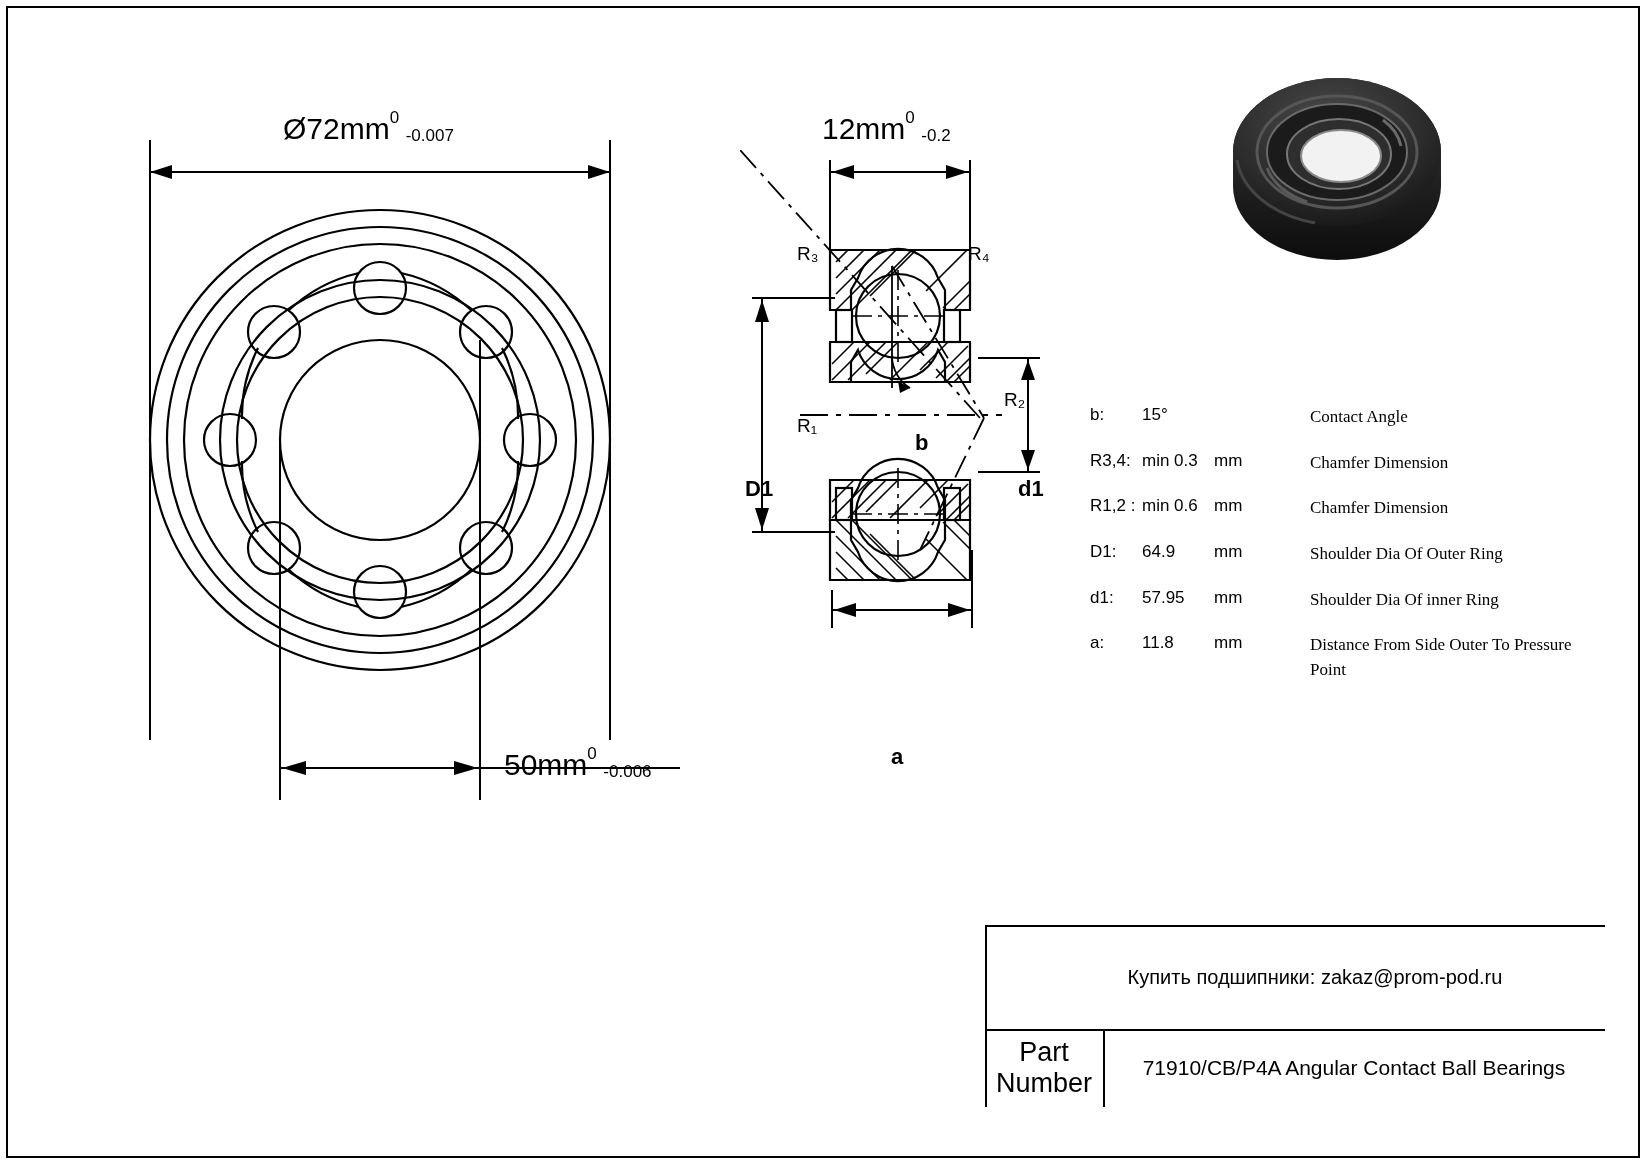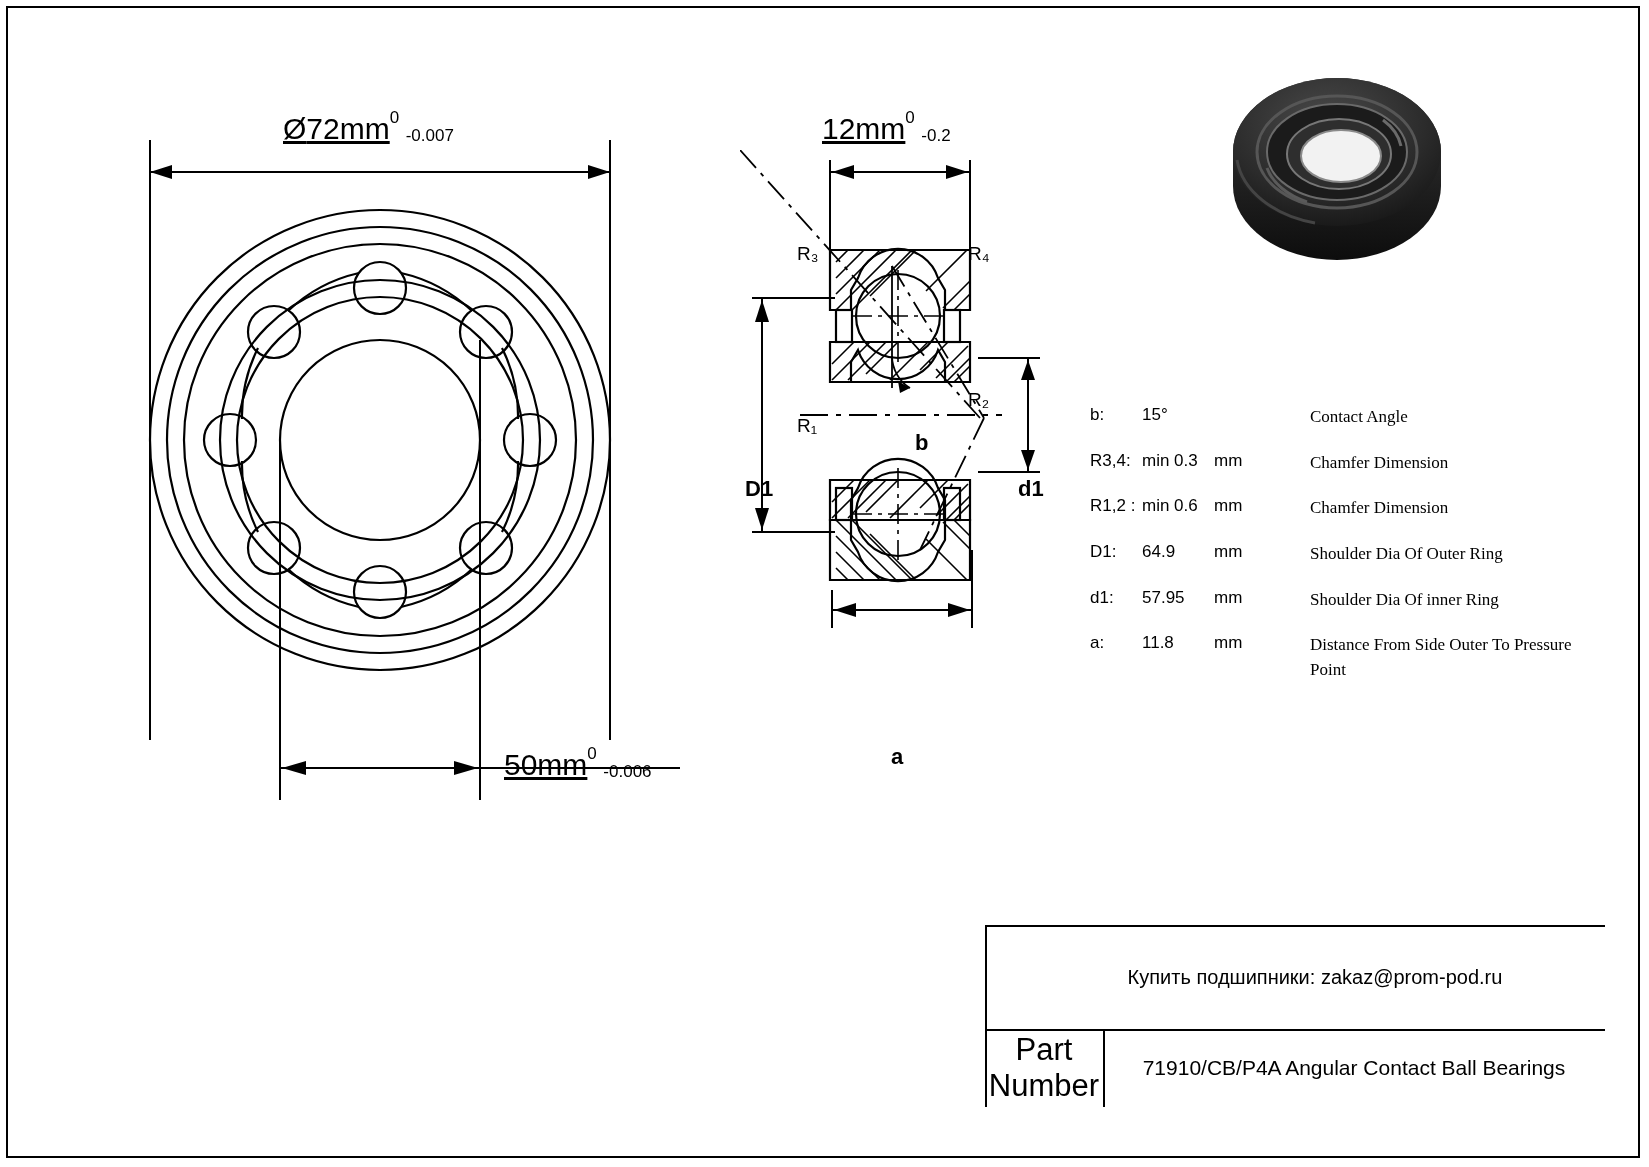--- a/index.html
+++ b/index.html
@@ -14,41 +14,41 @@
   .frame {
     position:absolute; left:6px; top:6px;
     width:1634px; height:1152px;
     border:2px solid #000;
     box-sizing:border-box;
   }
   .abs { position:absolute; }
   svg { display:block; }
 
   
-  .dimtext { font-size:30px; letter-spacing:0px; white-space:nowrap;text-decoration:underline; }
+  .dimtext { font-size:30px; letter-spacing:0px; white-space:nowrap; }
   .tolbox { display:inline-block; vertical-align:middle; position:relative; width:54px; height:34px; }
   .tolbox .t { position:absolute; left:0; top:-6px; font-size:17px; }
   .tolbox .b { position:absolute; left:16px; top:12px; font-size:17px; }
 
   .lbl { font-size:22px; font-weight:bold; }
   .lbl-sm { font-size:19px; }
 
   
   .spec { position:absolute; left:1090px; top:405px; width:520px; }
   .spec-row { display:flex; align-items:flex-start; margin-bottom:21px; font-size:17px; }
   .spec-key { width:52px; flex:none; }
   .spec-val { width:72px; flex:none; text-align:left; }
   .spec-unit { width:96px; flex:none; }
   .spec-desc { flex:1; line-height:1.45;font-family:Liberation Serif, serif; }
 
   
   .titleblock { position:absolute; left:985px; top:925px; width:620px; height:182px; }
   .tb-line { position:absolute; background:#000; }
   .tb-email { position:absolute; left:0; top:0; width:620px; height:104px; display:flex; align-items:center; justify-content:center; font-size:20px;padding-left:20px; }
-  .tb-partlabel { position:absolute; left:0px; top:104px; width:118px; height:78px; display:flex; align-items:center; justify-content:center; font-size:31px; line-height:1.15; text-align:center; }
+  .tb-partlabel { position:absolute; left:0px; top:104px; width:118px; height:78px; display:flex; align-items:center; justify-content:center; font-size:27px; line-height:1.15; text-align:center; }
   .tb-partval { position:absolute; left:118px; top:104px; width:502px; height:78px; display:flex; align-items:center; justify-content:center; font-size:21px; }
 </style>
 </head>
 <body>
 
 <div class="frame"></div>
 
 <div class="abs" style="left:120px; top:100px;">
   <svg width="560" height="730" viewBox="0 0 560 730">
 
@@ -240,21 +240,21 @@
   </svg>
 </div>
 
 <div class="abs dimtext" style="left:822px; top:112px;">
   <span>12mm</span><span class="tolbox"><span class="t">0</span><span class="b">-0.2</span></span>
 </div>
 
 <div class="abs lbl-sm" style="left:797px; top:243px;">R₃</div>
 <div class="abs lbl-sm" style="left:968px; top:243px;">R₄</div>
 <div class="abs lbl-sm" style="left:797px; top:389px;margin-top:26px;">R₁</div>
-<div class="abs lbl-sm" style="left:968px; top:389px;text-align:center;">R₂</div>
+<div class="abs lbl-sm" style="left:1004px; top:389px;text-align:center;">R₂</div>
 <div class="abs lbl" style="left:745px; top:476px;">D1</div>
 <div class="abs lbl" style="left:1018px; top:476px;">d1</div>
 <div class="abs lbl" style="left:915px; top:430px;">b</div>
 <div class="abs lbl" style="left:891px; top:744px;">a</div>
 
 <div class="abs" style="left:1215px; top:60px;">
   <svg width="250" height="230" viewBox="0 0 250 230">
     <defs>
       <radialGradient id="g1" cx="45%" cy="30%" r="80%">
         <stop offset="0%" stop-color="#4a4a4a"></stop>

